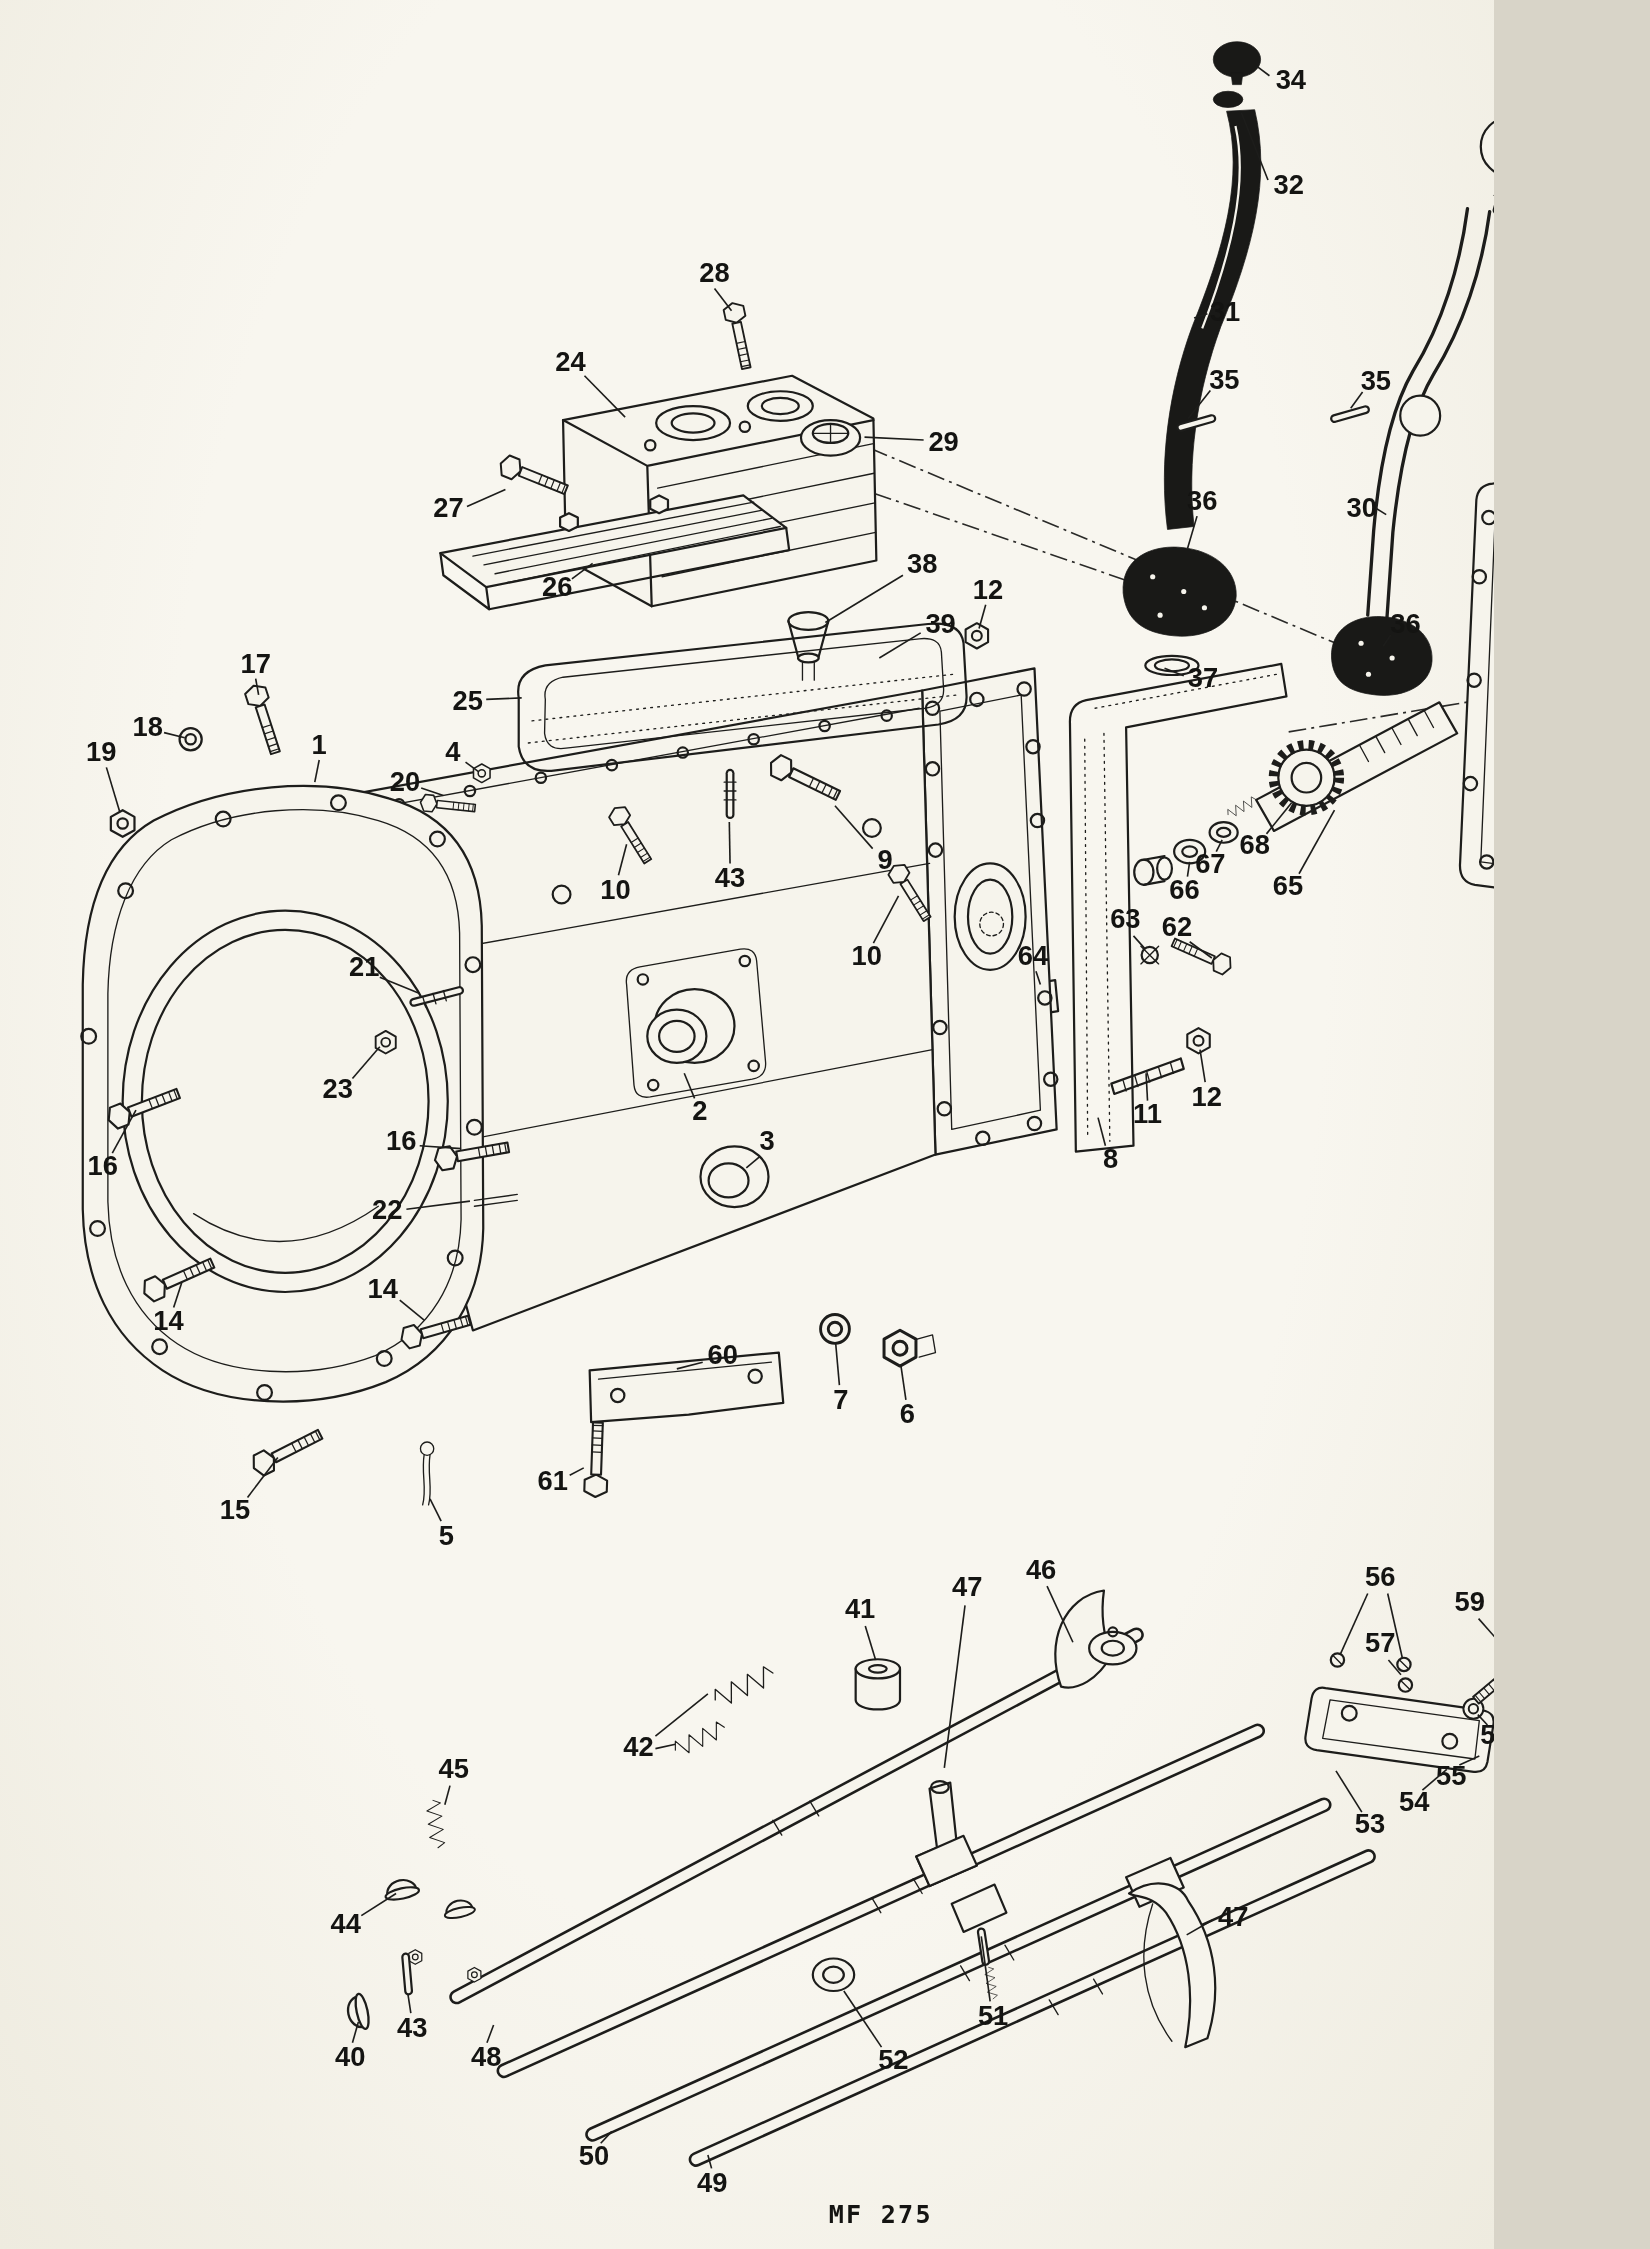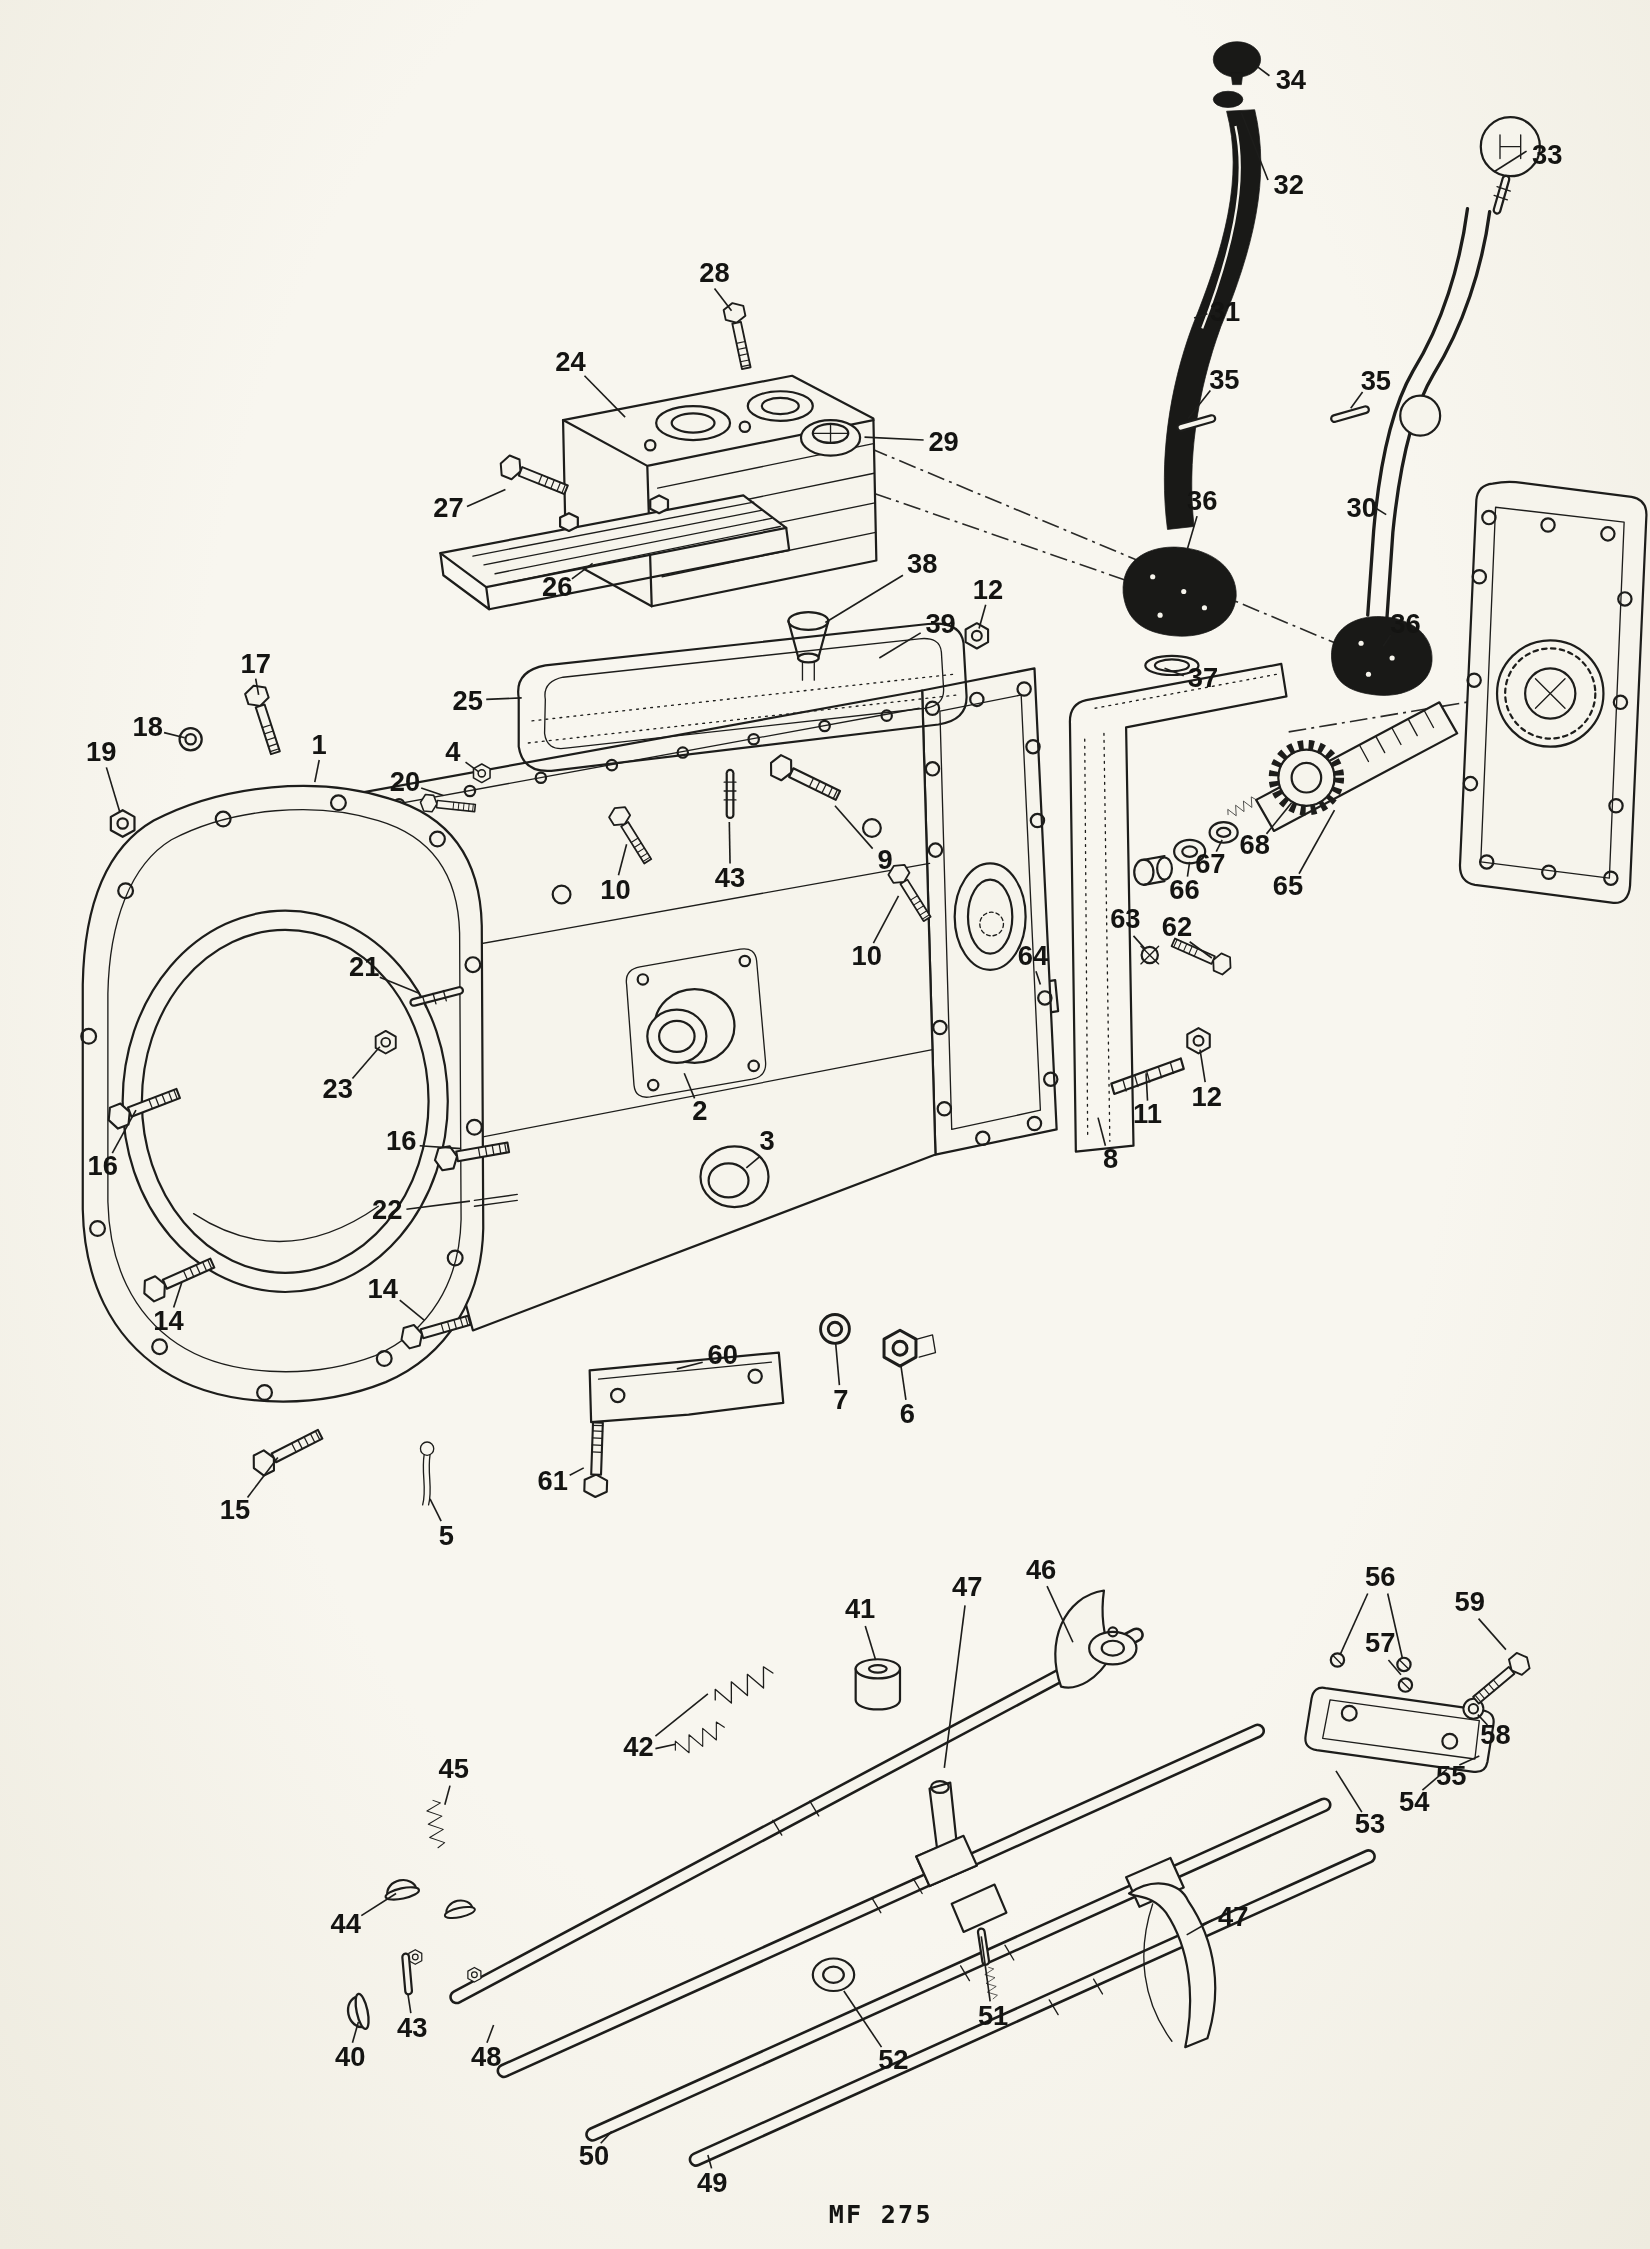--- a/index.html
+++ b/index.html
@@ -1,16 +1,16 @@
 <!DOCTYPE html>
 <html style="font-size:12px"><head>
 <meta charset="utf-8">
 <style>
   html,body{margin:0;padding:0;background:#d8d4c8;}
-  .page{position:relative;width:1650px;height:2250px;
+  .page{position:relative;width:1494px;height:2250px;
     background:radial-gradient(ellipse at 50% 40%, #f8f6ef 55%, #eeebdf 100%);
     font-family:"Liberation Sans",sans-serif;overflow:hidden;}
   .page > svg{position:absolute;left:0;top:0;}
   .ink{stroke:#1d1d1b;fill:none;stroke-width:3;stroke-linejoin:round;stroke-linecap:round}
   .solid{fill:#f6f4ec}
   .blackfill{fill:#191917;stroke:#191917}
   .thin{stroke-width:1.8}
   .thick{stroke-width:4.5}
   .dashdot{stroke:#2a2a28;stroke-width:2.2;fill:none;stroke-dasharray:24 7 4 7}
   .dotty{stroke-dasharray:2.5 7}

